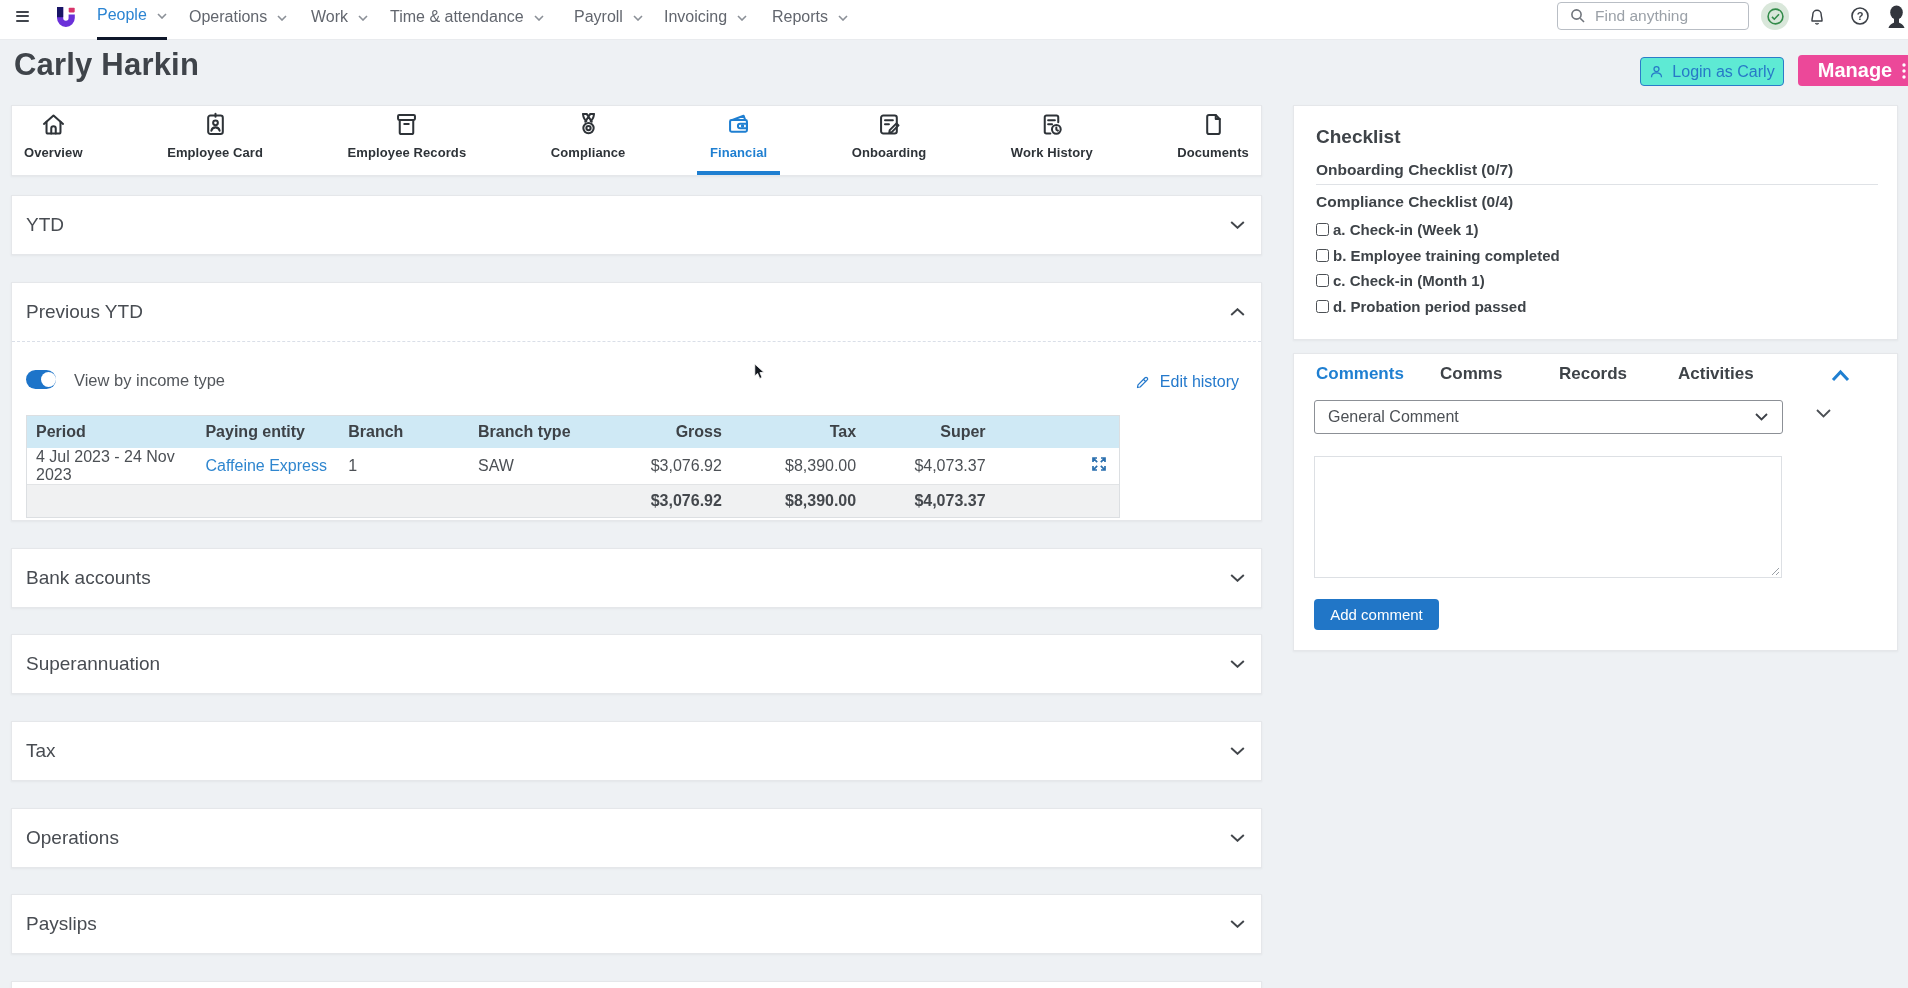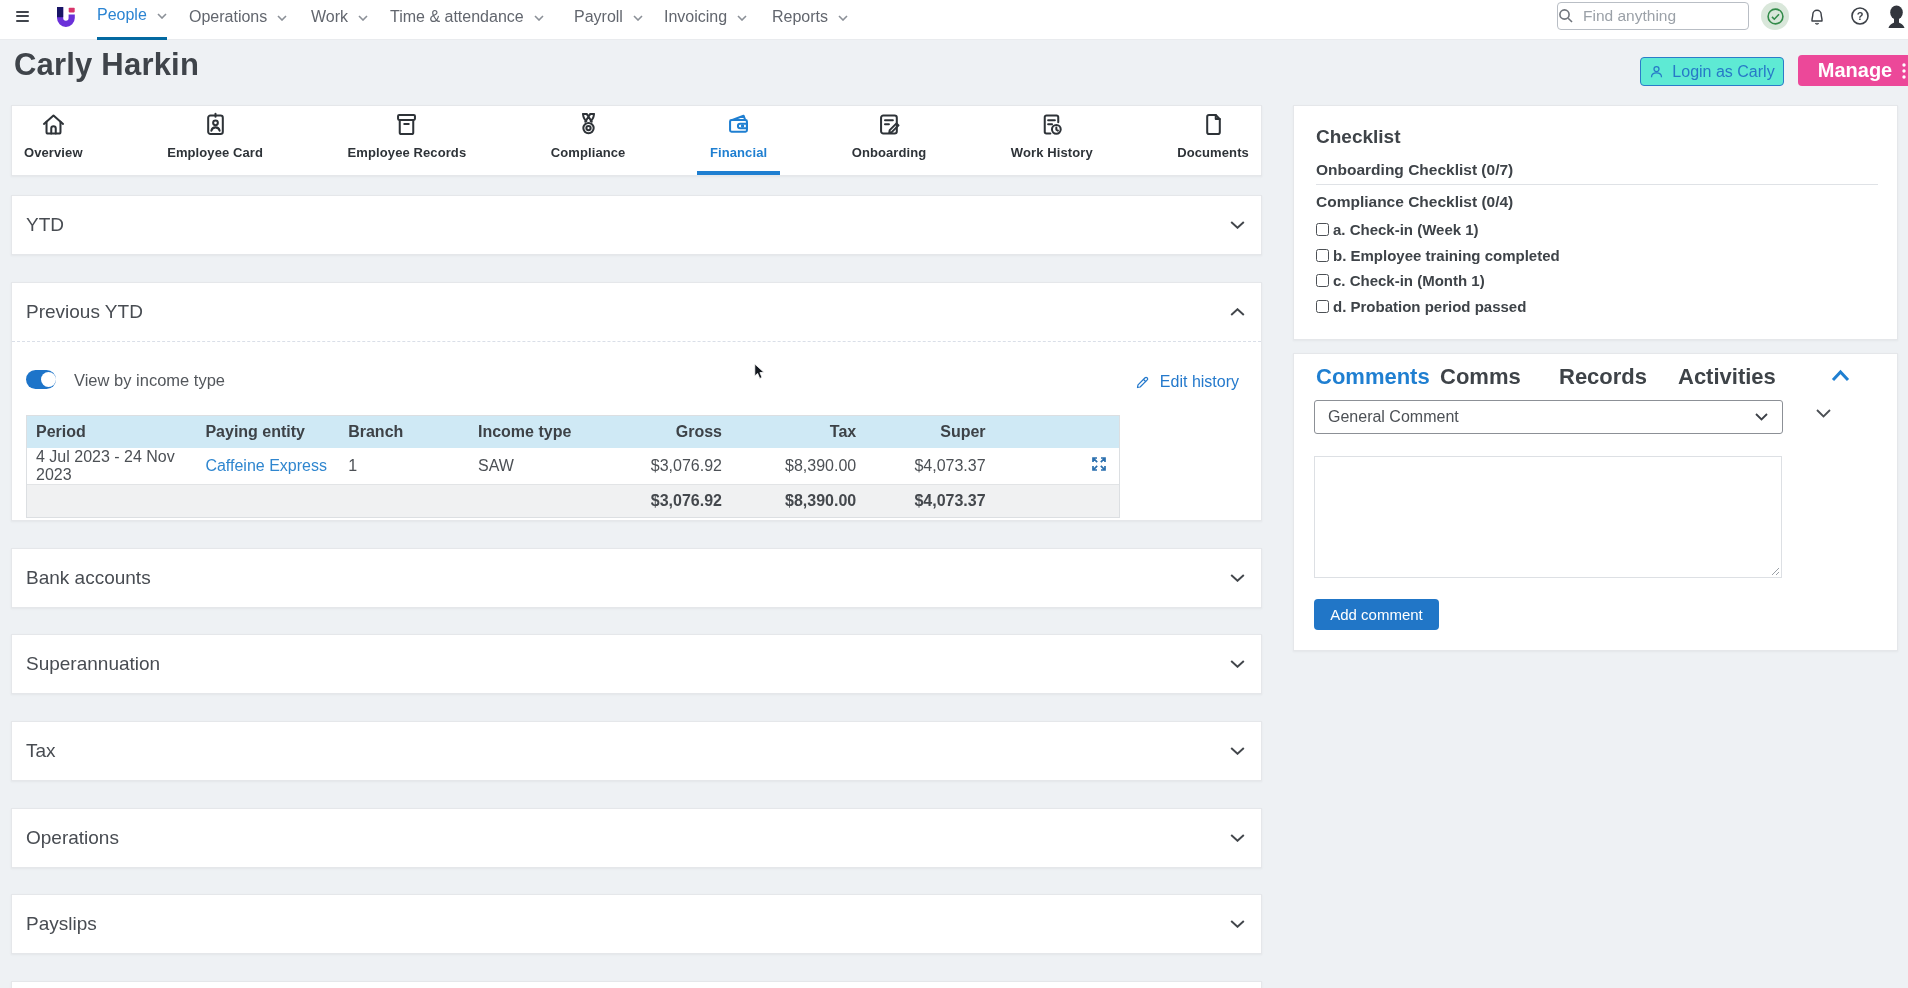--- a/index.html
+++ b/index.html
@@ -6,22 +6,22 @@
 html,body { width:1908px; height:988px; overflow:hidden; }
 body { font-family:"Liberation Sans", sans-serif; background:#eef1f4; position:relative; color:#45494e; }
 
 
 .navbar { position:absolute; top:0; left:0; width:1908px; height:40px; background:#fff; border-bottom:1px solid #e9ebee; }
 .burger { position:absolute; left:16px; top:11px; width:13px; height:11px; }
 .burger div { height:2px; background:#41454c; border-radius:1px; margin-bottom:2.4px; }
 .logo { position:absolute; left:57px; top:7px; }
 .nav-item { position:absolute; top:0; height:40px; padding-bottom:7px; display:flex; align-items:center; gap:10px; font-size:16px; color:#62666e; }
 .nav-item svg { margin-top:2px; }
-.nav-item.active { color:#2b84d2; border-bottom:3px solid #0369a1; }
-.searchbox { position:absolute; left:1557px; top:2px; width:192px; height:28px; border:1px solid #b9bec5; border-radius:4px; background:#fff; display:flex; align-items:center; gap:9px; }
+.nav-item.active { color:#2b84d2; border-bottom:3px solid #0f172a; }
+.searchbox { position:absolute; left:1557px; top:2px; width:192px; height:28px; border:1px solid #b9bec5; border-radius:4px; background:#fff; display:flex; align-items:center; padding-left:12px; gap:9px; }
 .searchbox span { color:#9ba1a8; font-size:15.5px; }
 .navicon { position:absolute; top:2px; width:28px; height:28px; display:flex; align-items:center; justify-content:center; }
 .greenbadge { position:absolute; left:1761px; top:2px; width:28px; height:28px; border-radius:50%; background:#d9e7da; display:flex; align-items:center; justify-content:center; }
 
 
 .pagetitle { position:absolute; left:14px; top:47px; font-size:31px; font-weight:bold; color:#3f444a; letter-spacing:0.2px; }
 .btn-login { position:absolute; left:1640px; top:57px; width:144px; height:29px; border:1px solid #2b7cc9; border-radius:4px; background:#5eead4; color:#2779c7; font-size:16px; display:flex; align-items:center; justify-content:center; gap:8px; }
 .btn-manage { position:absolute; left:1798px; top:55px; width:128px; height:31px; background:#ec4899; border-radius:4px; color:#fff; font-size:20px; font-weight:bold; display:flex; align-items:center; justify-content:center; gap:10px; }
 
 
@@ -48,21 +48,21 @@
 table.ytd td { height:32px; padding:0 0 0 9px; color:#4c5055; border-top:1px solid #e2e4e6; }
 table.ytd .r { text-align:right; padding:0 8px 0 0; }
 table.ytd tr.tot td { background:#f0f1f2; font-weight:bold; color:#44484d; }
 .tblwrap { position:absolute; left:14px; top:132px; width:1094px; border:1px solid #dcdfe2; }
 
 
 .chk-h1 { position:absolute; left:22px; top:20px; font-size:19px; font-weight:bold; color:#3e4348; }
 .chk-h2 { font-size:15.5px; font-weight:bold; color:#3e4348; }
 .chkrow { position:absolute; left:22px; display:flex; align-items:center; gap:4px; font-size:15px; font-weight:bold; color:#3e4348; }
 .cb { width:13px; height:13px; border:1.5px solid #4c5055; border-radius:2.5px; background:#fff; }
-.ctab { position:absolute; top:10px; font-size:22px; font-weight:bold; color:#3e4348; }
+.ctab { position:absolute; top:10px; font-size:17px; font-weight:bold; color:#3e4348; }
 .ctab.active { color:#1f7fd1; }
 .gencomment { position:absolute; left:20px; top:46px; width:469px; height:34px; border:1px solid #8c9096; border-radius:3px; background:#fff; font-size:16px; color:#4c5055; display:flex; align-items:center; padding-left:13px; }
 .commentbox { position:absolute; left:20px; top:102px; width:468px; height:122px; border:1px solid #dde0e4; background:#fff; }
 .btn-addc { position:absolute; left:20px; top:245px; width:125px; height:31px; background:#2176c7; border-radius:4px; color:#fff; font-size:15px; display:flex; align-items:center; justify-content:center; }
 </style>
 </head>
 <body>
 
 <div class="navbar">
   <div class="burger">
@@ -249,21 +249,21 @@
           <col style="width:164px">
           <col style="width:147px">
           <col style="width:141px">
           <col style="width:146px">
         </colgroup>
     <tbody>
           <tr>
             <th>Period</th>
             <th>Paying entity</th>
             <th>Branch</th>
-            <th>Income type</th>
+            <th>Branch type</th>
             <th class="r">Gross</th>
             <th class="r">Tax</th>
             <th class="r">Super</th>
             <th></th>
           </tr>
     <tr>
             <td style="border-top:none;">4 Jul 2023 - 24 Nov 2023</td>
             <td style="border-top:none; color:#2f86cf;">Caffeine Express</td>
             <td style="border-top:none;">1</td>
             <td style="border-top:none;">SAW</td>

